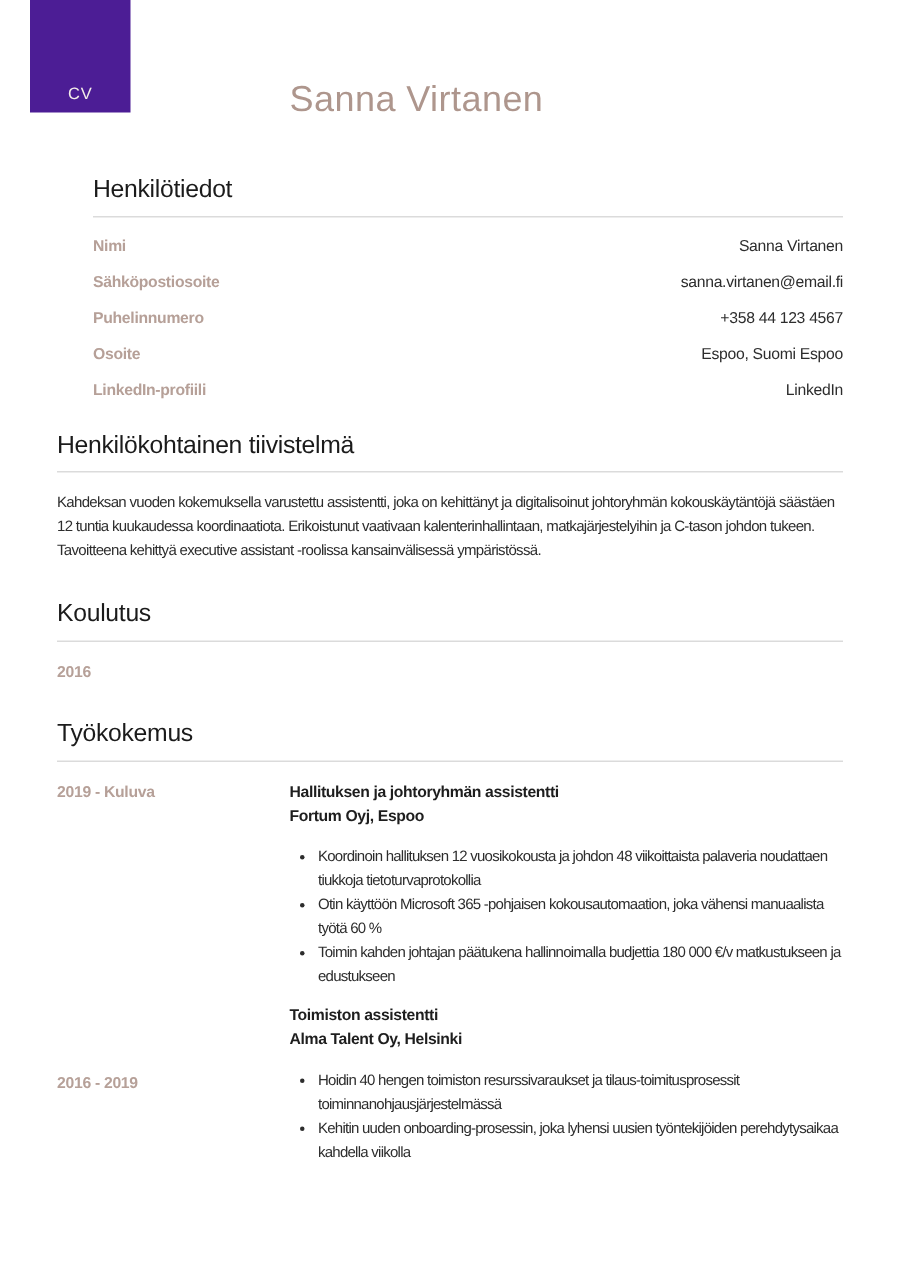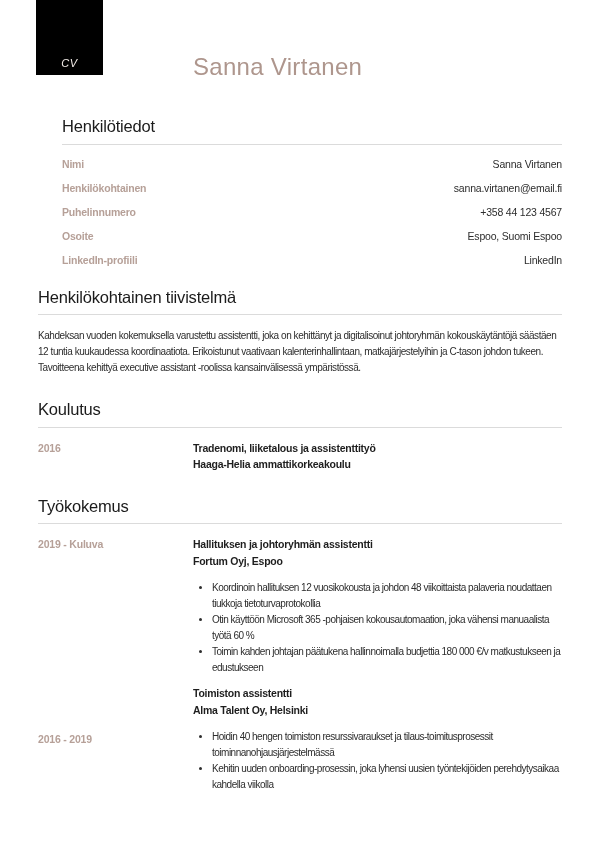--- a/index.html
+++ b/index.html
@@ -2,23 +2,23 @@
 <html><head>
 <meta charset="utf-8">
 <style>
   html,body{margin:0;padding:0;background:#ffffff;}
   .page{
     width:600px;height:848px;box-sizing:border-box;position:relative;
     padding:0 38px;background:#ffffff;overflow:hidden;
     font-family:"Liberation Sans","DejaVu Sans",sans-serif;color:#2d2d2d;
   }
   .cv-badge{
-    position:absolute;left:36px;top:0;width:67px;height:75px;background:#000000;
+    position:absolute;left:20px;top:0;width:67px;height:75px;background:#4c1d95;
     display:flex;align-items:flex-end;justify-content:center;box-sizing:border-box;
-    padding-bottom:6px;color:#f4ede9;font-size:11px;letter-spacing:.6px;font-style:italic;
+    padding-bottom:6px;color:#f4ede9;font-size:11px;letter-spacing:.6px;
   }
   .doc-title{
     position:absolute;left:193px;top:55px;margin:0;font-weight:400;
     font-size:24px;line-height:1;color:#ae968d;letter-spacing:.3px;
   }
   .header-spacer{height:75px;}
   .section-title{
     margin:0;font-size:16.5px;font-weight:400;color:#1b1b1b;letter-spacing:-.2px;
     line-height:1;padding-bottom:9px;border-bottom:1px solid #dbdbdb;
   }
@@ -57,21 +57,21 @@
   <div class="header-spacer"></div>
 
   <div class="sec-personal">
     <h2 class="section-title">Henkilötiedot</h2>
     <div class="info-rows">
       <div class="info-row">
         <div class="info-label">Nimi</div>
         <div class="info-value">Sanna Virtanen</div>
       </div>
       <div class="info-row">
-        <div class="info-label">Henkilökohtainen</div>
+        <div class="info-label">Sähköpostiosoite</div>
         <div class="info-value">sanna.virtanen@email.fi</div>
       </div>
       <div class="info-row">
         <div class="info-label">Puhelinnumero</div>
         <div class="info-value">+358 44 123 4567</div>
       </div>
       <div class="info-row">
         <div class="info-label">Osoite</div>
         <div class="info-value">Espoo, Suomi Espoo</div>
       </div>
@@ -84,24 +84,20 @@
 
   <div class="sec-summary">
     <h2 class="section-title">Henkilökohtainen tiivistelmä</h2>
     <p class="summary-text">Kahdeksan vuoden kokemuksella varustettu assistentti, joka on kehittänyt ja digitalisoinut johtoryhmän kokouskäytäntöjä säästäen 12 tuntia kuukaudessa koordinaatiota. Erikoistunut vaativaan kalenterinhallintaan, matkajärjestelyihin ja C-tason johdon tukeen. Tavoitteena kehittyä executive assistant -roolissa kansainvälisessä ympäristössä.</p>
   </div>
 
   <div class="sec-education">
     <h2 class="section-title">Koulutus</h2>
     <div class="entry">
       <div class="entry-period">2016</div>
-      <div class="entry-body">
-        <div class="entry-line">Tradenomi, liiketalous ja assistenttityö</div>
-        <div class="entry-line">Haaga-Helia ammattikorkeakoulu</div>
-      </div>
     </div>
   </div>
 
   <div class="sec-experience">
     <h2 class="section-title">Työkokemus</h2>
 
     <div class="entry">
       <div class="entry-period">2019 - Kuluva</div>
       <div class="entry-body">
         <div class="entry-line">Hallituksen ja johtoryhmän assistentti</div>

